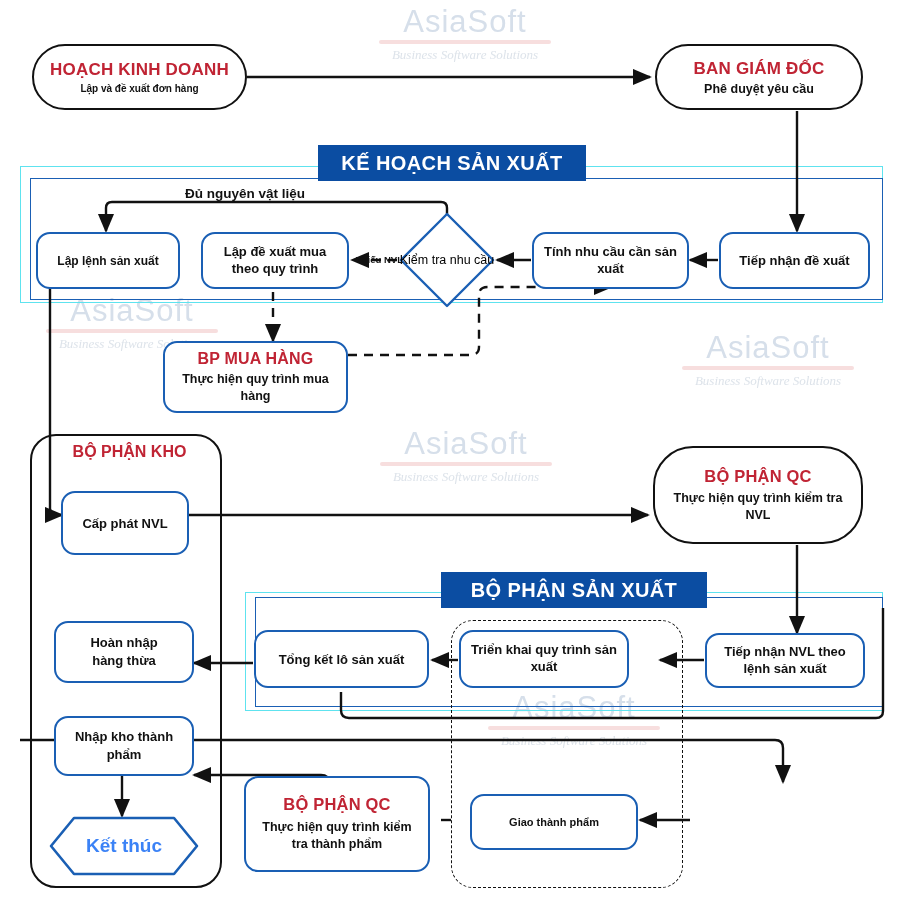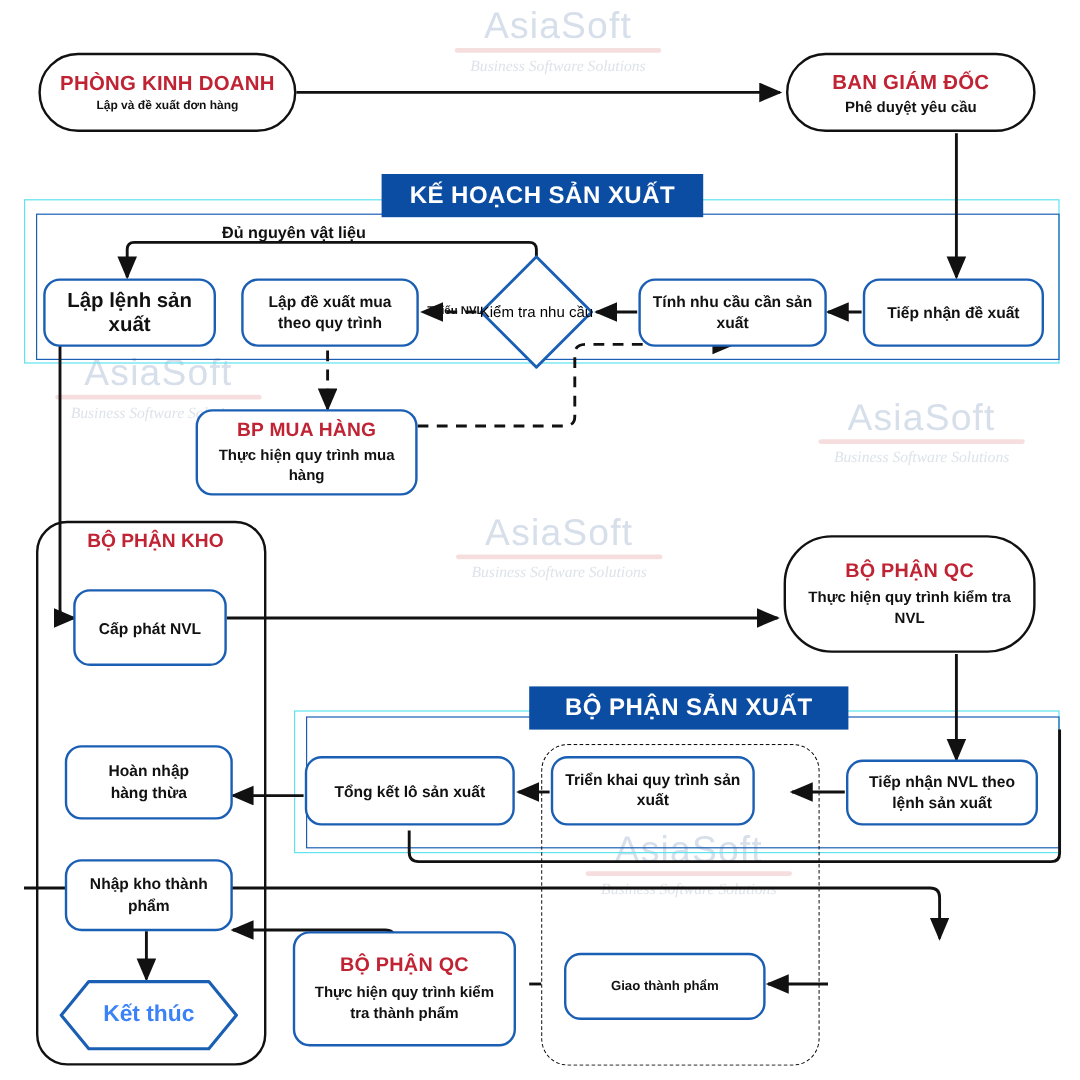--- a/index.html
+++ b/index.html
@@ -152,21 +152,21 @@
   </svg>
 
   <div class="banner" style="left:318px;top:145px;width:268px;height:36px;font-size:20px;">
     <span>KẾ HOẠCH SẢN XUẤT</span>
   </div>
   <div class="banner" style="left:441px;top:572px;width:266px;height:36px;font-size:20px;">
     <span>BỘ PHẬN SẢN XUẤT</span>
   </div>
 
   <div class="node pill" style="left:32px;top:44px;width:215px;height:66px;">
-    <div class="t-red" style="font-size:17px;">PHÒNG KINH DOANH</div>
+    <div class="t-red" style="font-size:17px;">HOẠCH KINH DOANH</div>
     <div class="t-dark" style="font-size:10px;margin-top:3px;">Lập và đề xuất đơn hàng</div>
   </div>
 
   <div class="node pill" style="left:655px;top:44px;width:208px;height:66px;">
     <div class="t-red" style="font-size:17px;">BAN GIÁM ĐỐC</div>
     <div class="t-dark" style="font-size:12.5px;margin-top:3px;">Phê duyệt yêu cầu</div>
   </div>
 
   <div class="node blue" style="left:719px;top:232px;width:151px;height:57px;">
     <div class="t-dark" style="font-size:13px;">Tiếp nhận đề xuất</div>
@@ -184,21 +184,21 @@
                 flex-direction:column;align-items:center;justify-content:center;text-align:center;">
       <span class="t-dark" style="font-size:12.5px;line-height:1.45;">Kiểm tra nhu cầu</span>
     </div>
   </div>
 
   <div class="node blue" style="left:201px;top:232px;width:148px;height:57px;">
     <div class="t-dark" style="font-size:13px;padding:0 8px;line-height:1.28;">Lập đề xuất mua theo quy trình</div>
   </div>
 
   <div class="node blue" style="left:36px;top:232px;width:144px;height:57px;">
-    <div class="t-dark" style="font-size:17px;">Lập lệnh sản xuất</div>
+    <div class="t-dark" style="font-size:12px;">Lập lệnh sản xuất</div>
   </div>
 
   <div class="node blue" style="left:163px;top:341px;width:185px;height:72px;">
     <div class="t-red" style="font-size:16px;">BP MUA HÀNG</div>
     <div class="t-dark" style="font-size:12.5px;margin-top:3px;padding:0 10px;line-height:1.3;">Thực hiện quy trình mua hàng</div>
   </div>
 
   <div style="position:absolute;left:42px;top:443px;width:175px;text-align:center;
               color:#c02434;font-weight:bold;font-size:16px;">
     <span>BỘ PHẬN KHO</span>

